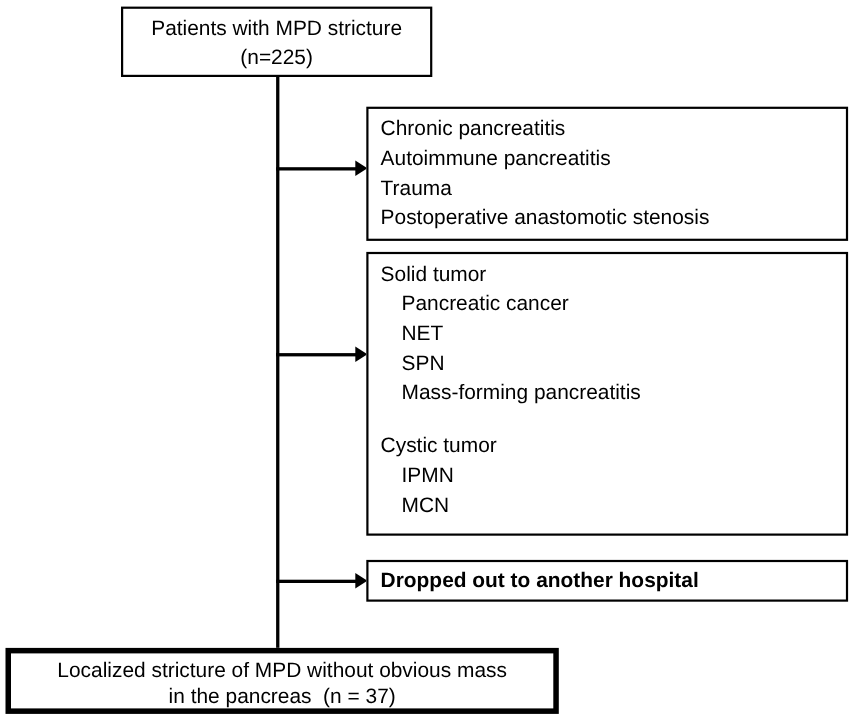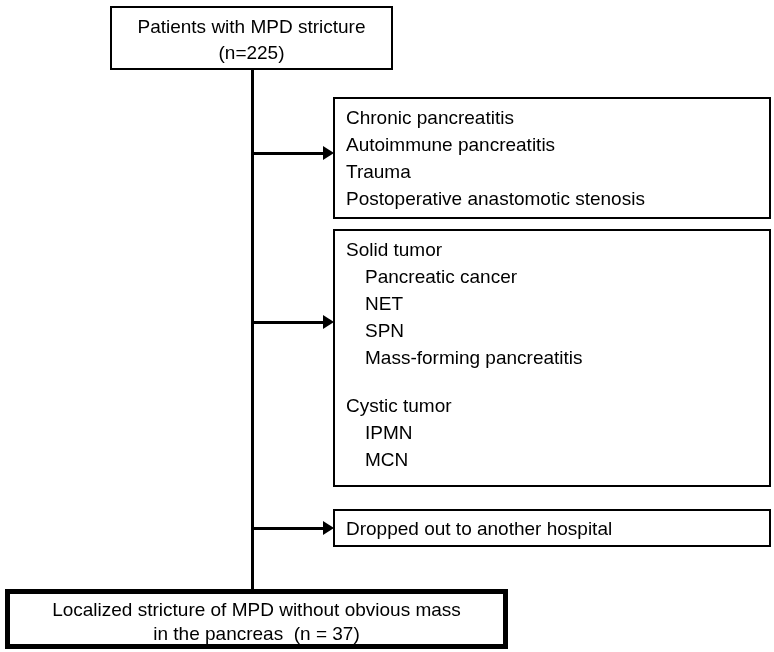--- a/index.html
+++ b/index.html
@@ -109,21 +109,21 @@
   .row .label {
     position: absolute;
     left: 11px;
     top: 0;
   }
   .row.indent .label {
     left: 30px;
   }
 
   #box-dropped .rows { padding-top: 3px; }
-  #box-dropped .row  { height: 30px; line-height: 30px; }
+  #box-dropped .row  { height: 30px; line-height: 30px; font-weight: bold; }
 
   
   .line {
     position: absolute;
     background: #000000;
   }
   .vline  { width: 3px; }
   .hline  { height: 3px; }
 
   

